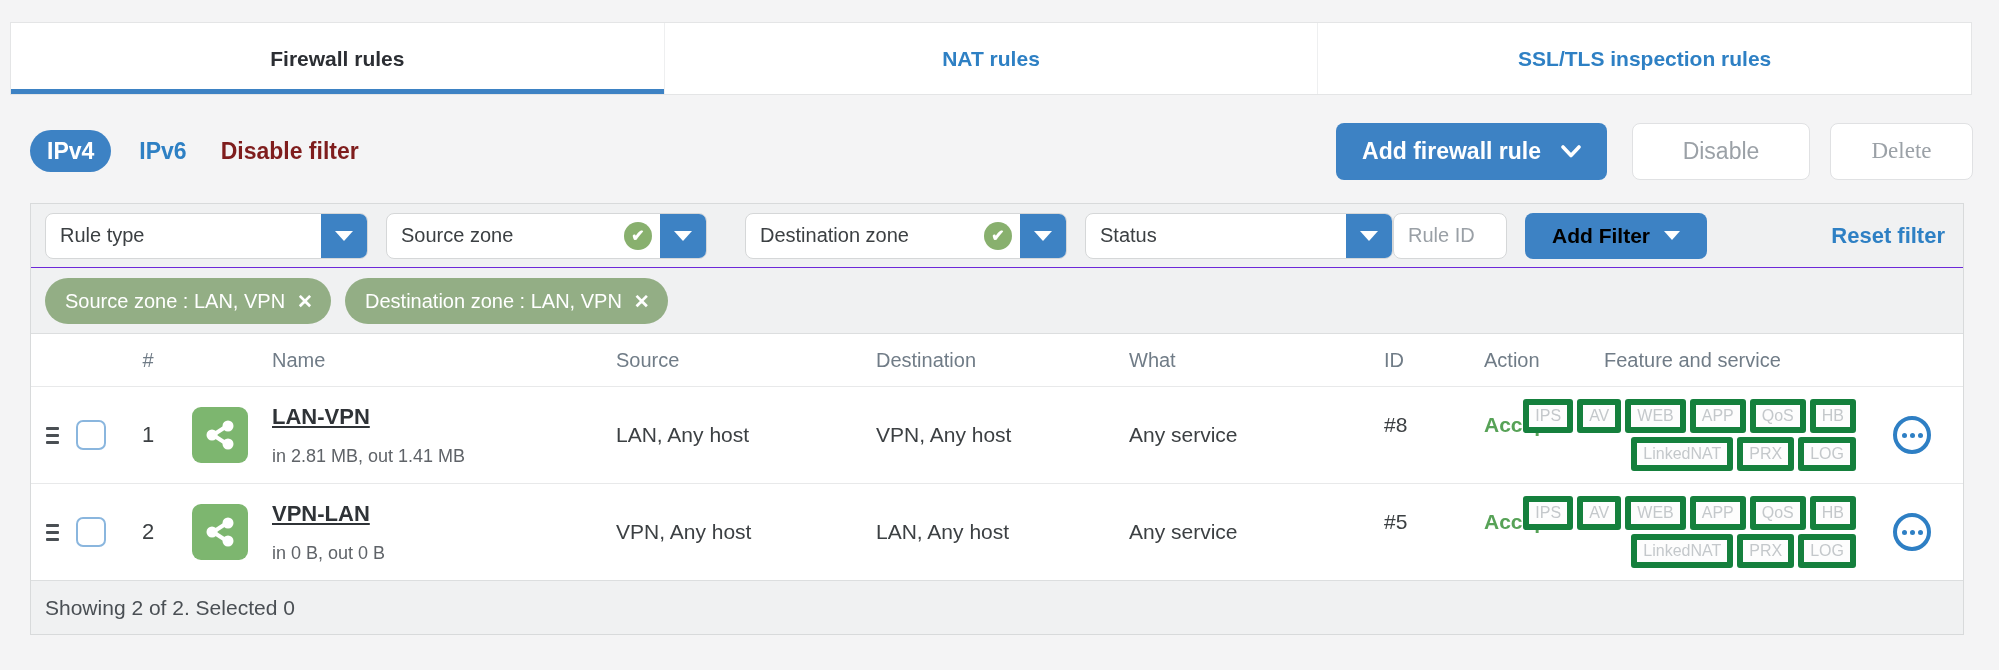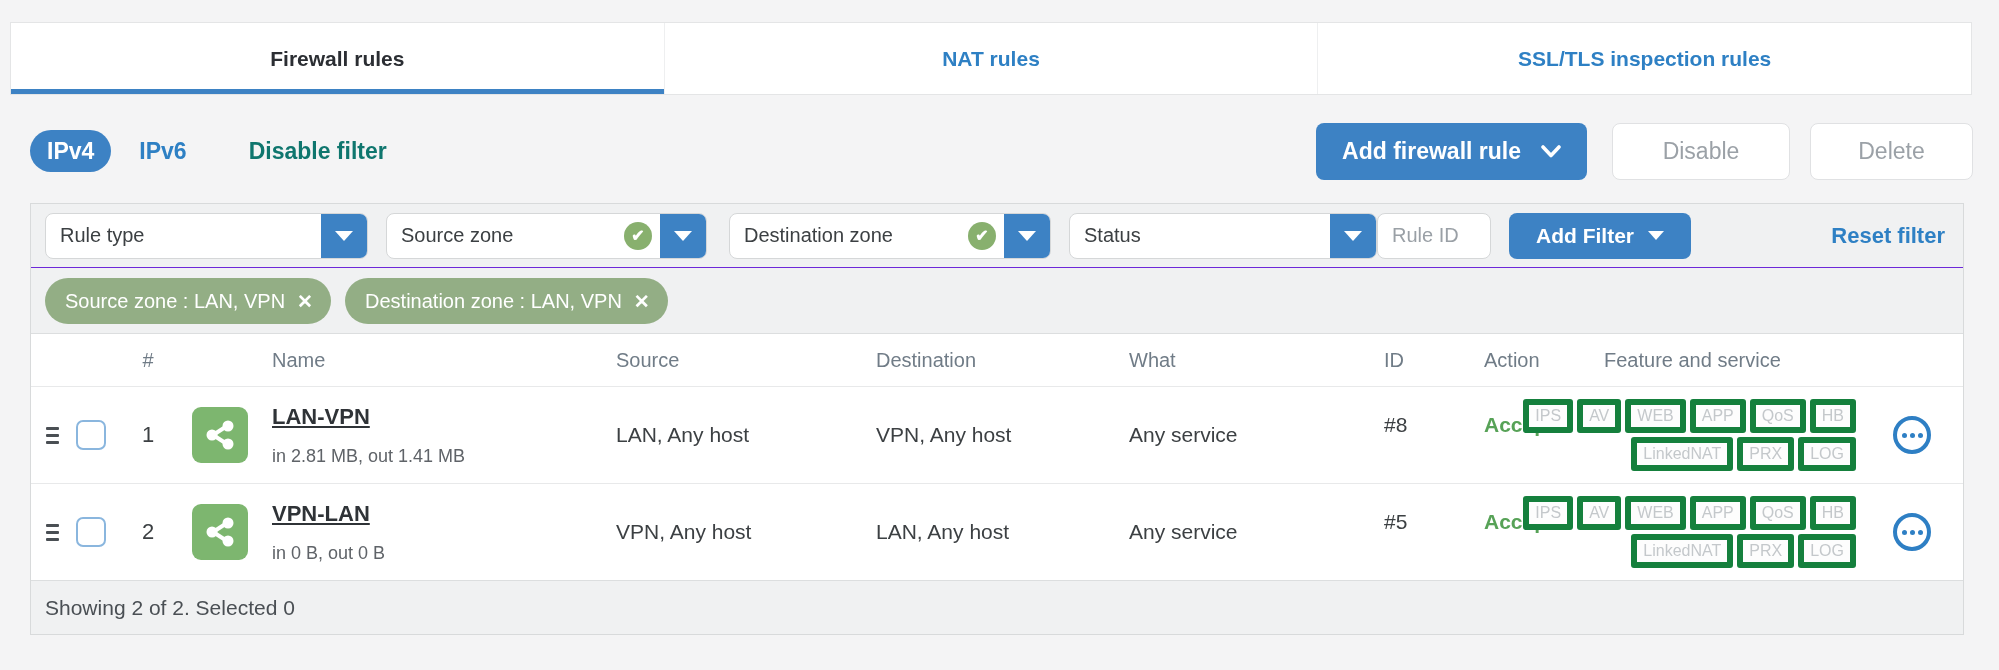--- a/index.html
+++ b/index.html
@@ -34,53 +34,53 @@
   .controls {
     position:absolute; top:120px; left:30px; right:26px; height:62px;
     display:flex; align-items:center;
   }
   .pill-ipv4 {
     background:#3d82c4; color:#fff; font-weight:bold; font-size:23px;
     height:42px; padding:0 17px; border-radius:21px;
     display:flex; align-items:center; cursor:pointer;
   }
   .link-ipv6 { margin-left:28px; color:#2e80c4; font-weight:bold; font-size:23px; cursor:pointer; }
-  .link-disable-filter { margin-left:62px; color:#0f766e; font-weight:bold; font-size:23px; cursor:pointer; }
+  .link-disable-filter { margin-left:34px; color:#7f1d1d; font-weight:bold; font-size:23px; cursor:pointer; }
   .btn-primary {
     margin-left:auto;
     background:#3d82c4; color:#fff; border:none; border-radius:8px;
     height:57px; padding:0 26px; font-size:23px; font-weight:bold;
     display:flex; align-items:center; gap:20px; cursor:pointer;
     font-family:inherit;
   }
   .btn-secondary {
     background:#fff; color:#9ba1a7; border:1px solid #e0e1e3; border-radius:8px;
     height:57px; font-size:23px; display:flex; align-items:center; justify-content:center;
     cursor:pointer; font-family:inherit;
   }
   .btn-disable { width:178px; margin-left:25px; }
-  .btn-delete { width:163px; margin-left:20px; }
+  .btn-delete { width:143px; margin-left:20px;font-family:Liberation Serif, serif; }
 
   
   .panel {
     position:absolute; top:203px; left:30px; width:1934px;
     border:1px solid #d8dadb; background:#fff;
   }
   .filter-bar {
     height:64px; background:#f0f1f2; border-bottom:1px solid #6d28d9;
     display:flex; align-items:center; padding:0 14px;
   }
   .select {
     height:46px; background:#fff; border:1px solid #d5d7d8; border-radius:8px;
     display:flex; align-items:center; cursor:pointer; overflow:hidden;
   }
   .select .lbl { padding-left:14px; font-size:20px; color:#3c4043; flex:1 1 auto; }
   .sel-ruletype { width:323px; }
   .sel-srczone  { width:321px; margin-left:18px; }
-  .sel-dstzone  { width:322px; margin-left:22px; }
+  .sel-dstzone  { width:322px; margin-left:38px; }
   .sel-status   { width:308px; margin-left:18px; }
   .check-circle {
     width:28px; height:28px; border-radius:50%; background:#88b06e;
     color:#fff; font-size:16px; font-weight:bold;
     display:flex; align-items:center; justify-content:center;
     margin-right:8px; flex:0 0 auto;
   }
   .dd-btn {
     width:46px; height:46px; background:#3d82c4; flex:0 0 auto;
     display:flex; align-items:center; justify-content:center;
@@ -91,21 +91,21 @@
     border-top:10px solid #fff;
   }
   .input-ruleid {
     width:114px; height:46px; 
     border:1px solid #d5d7d8; border-radius:8px; background:#fff;
     font-size:20px; padding:0 14px; color:#3c4043; font-family:inherit;
   }
   .input-ruleid::placeholder { color:#9aa0a6; }
   .btn-add-filter {
     margin-left:18px; width:182px; height:46px;
-    background:#3d82c4; color:#ffffff; border:none; border-radius:8px;
+    background:#3d82c4; color:#000000; border:none; border-radius:8px;
     font-size:21px; font-weight:bold; font-family:inherit;
     display:flex; align-items:center; justify-content:center; gap:14px; cursor:pointer;
   }
   .btn-add-filter .tri-down { border-left-width:8px; border-right-width:8px; border-top-width:9px; }
   .link-reset { margin-left:auto; margin-right:4px; color:#2e80c4; font-weight:bold; font-size:22px; cursor:pointer; }
 
   .chips-bar {
     height:66px; background:#f0f1f2; border-bottom:1px solid #dcdedf;
     display:flex; align-items:center; padding:0 14px; gap:14px;
   }

